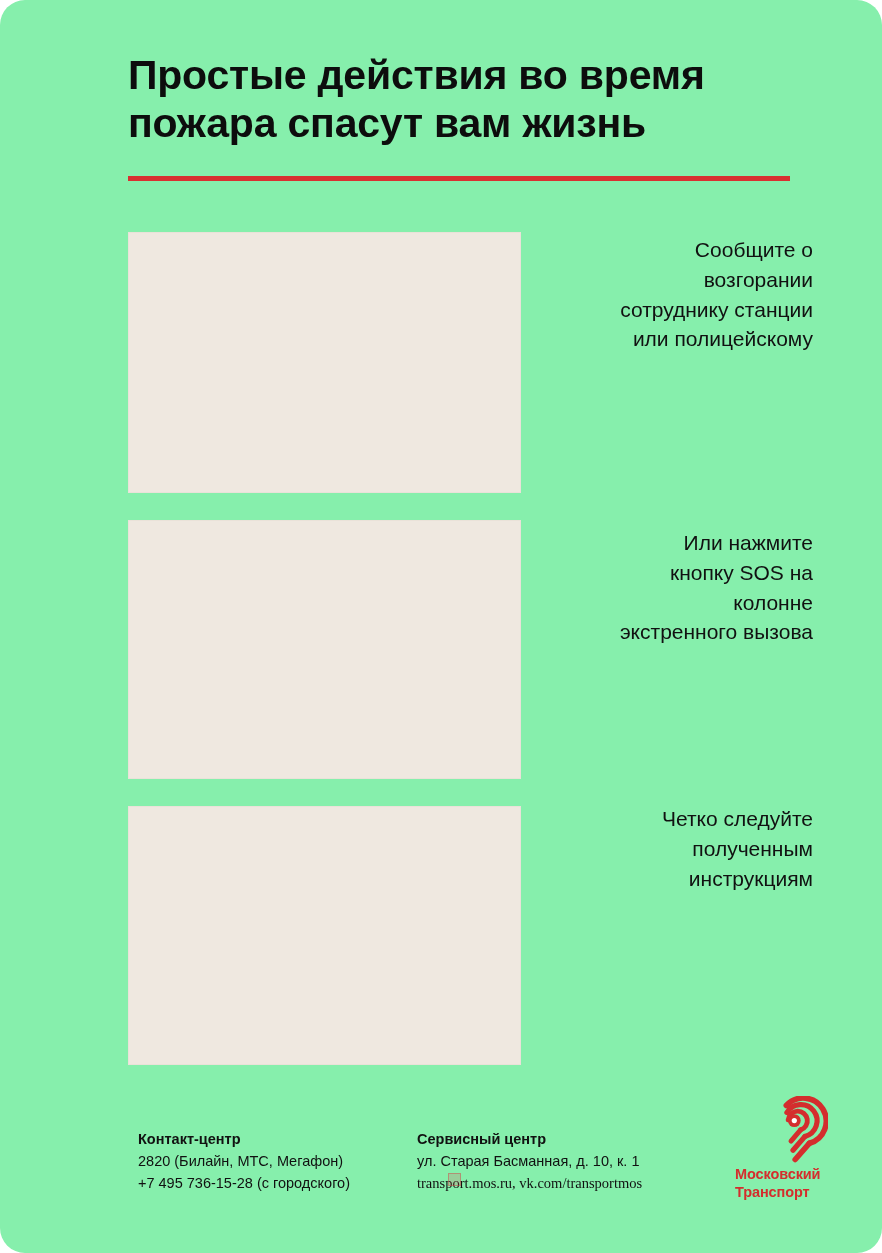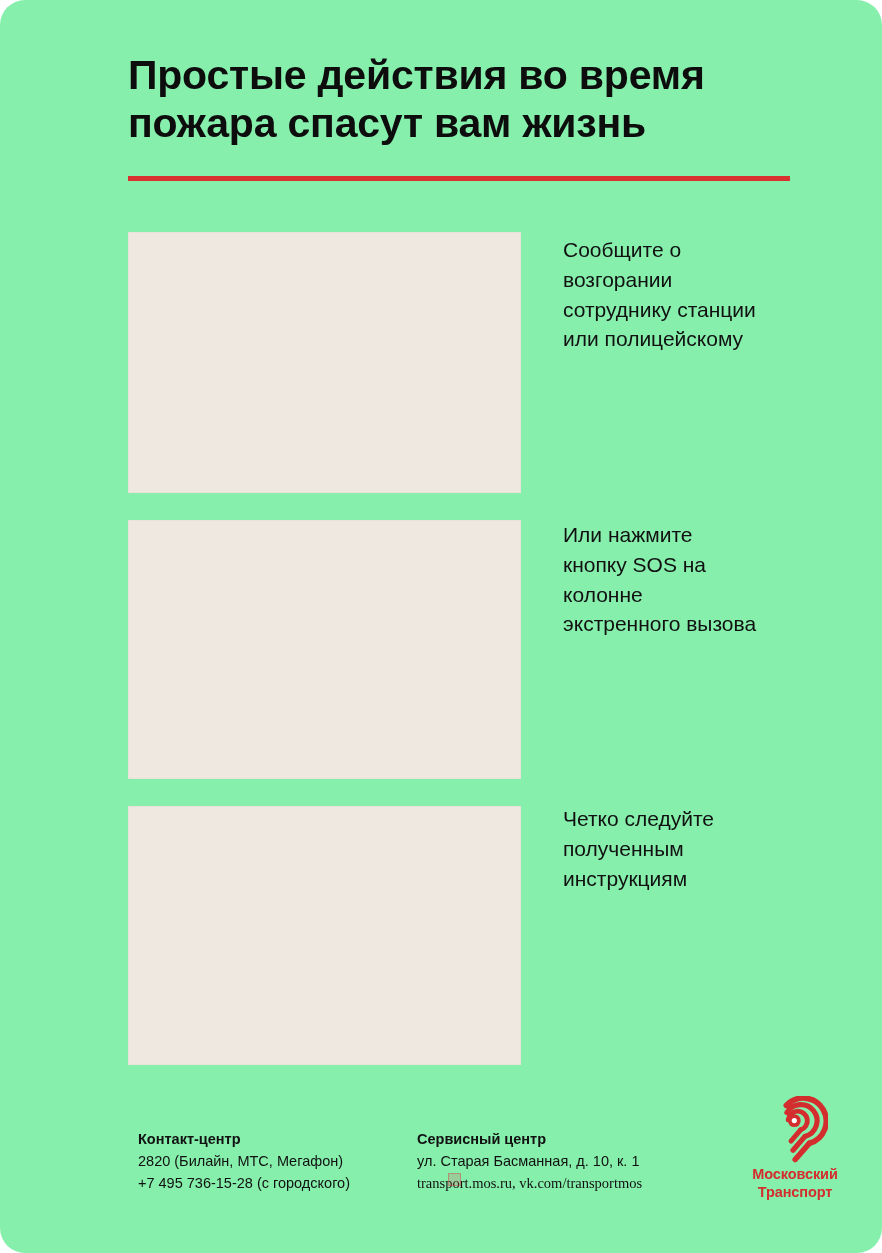--- a/index.html
+++ b/index.html
@@ -67,27 +67,28 @@
     box-sizing: border-box;
   }
   .step-text {
     position: absolute;
     left: 563px;
     width: 250px;
     font-size: 21px;
     line-height: 1.42;
     color: #111111;
     white-space: pre-line;
+    text-align: right;
   }
 
   #step-0 .step-image { top: 0px;   width: 393px; height: 261px; }
   #step-0 .step-text  { top: 3px; }
 
   #step-1 .step-image { top: 288px; width: 393px; height: 259px; }
-  #step-1 .step-text  { top: 288px; }
+  #step-1 .step-text  { top: 296px; }
 
   #step-2 .step-image { top: 574px; width: 393px; height: 259px; }
   #step-2 .step-text  { top: 572px; }
 
   
   .footer {
     position: absolute;
     left: 0;
     top: 1128px;
     width: 882px;
@@ -127,21 +128,21 @@
     pointer-events: none;
   }
 
   
   .logo {
     position: absolute;
     left: 735px;
     top: -32px;
     width: 120px;
     height: 118px;
-    text-align: center;
+    text-align: left;
   }
   .logo-mark {
     display: block;
     margin: 0 auto;
   }
   .logo-wordmark {
     margin-top: 2px;
     color: #d42d2d;
     font-weight: bold;
     font-size: 14.5px;

